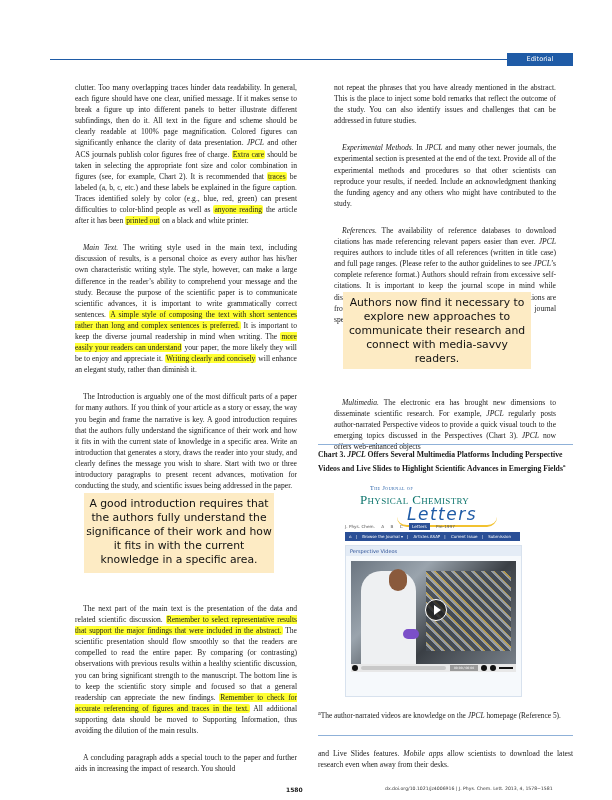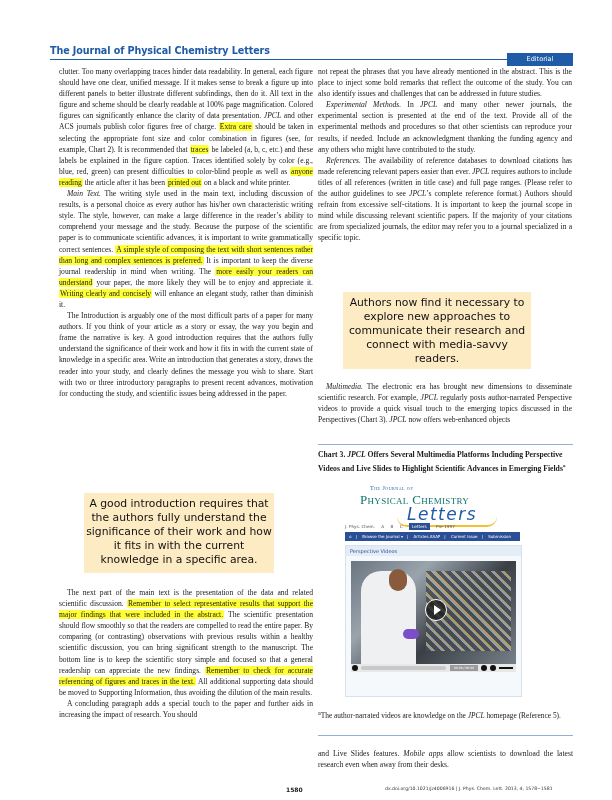--- a/index.html
+++ b/index.html
@@ -4,21 +4,21 @@
 <style>
   html, body { margin: 0; padding: 0; background: #ffffff; }
   body { width: 612px; height: 800px; position: relative; overflow: hidden; font-family: "Liberation Serif", "DejaVu Serif", serif; color: #1a1a1a; }
   .header { position: absolute; left: 50px; top: 45px; width: 523px; height: 14px; border-bottom: 1px solid #1f5ba6; }
   .journal-title { position: absolute; left: 0; top: 0; font-family: "DejaVu Sans", sans-serif; font-size: 9.6px; font-weight: bold; color: #1f5ba6; letter-spacing: -0.1px; }
   .editorial-badge { position: absolute; right: 0; top: 8px; height: 13px; width: 66px; background: #1f5ba6; color: #fff; font-family: "DejaVu Sans", sans-serif; font-size: 6.5px; text-align: center; line-height: 13px; }
 
   .col { position: absolute; width: 254px; font-size: 7.6px; line-height: 11.1px; text-align: justify; }
   .col-left { left: 59px; top: 66px; }
   .col-right { left: 318px; top: 66px; }
-  .col p { margin: 0; text-indent: 0; }
+  .col p { margin: 16px; text-indent: 0; }
   .col p.indent { text-indent: 8px; }
   .hl { background: #ffff33; border-radius: 2px; padding: 0 1px; }
   .i { font-style: italic; }
 
   .pullquote { background: #fdebc4; font-family: "DejaVu Sans", sans-serif; text-align: center; color: #111; }
   .pq-left { position: absolute; left: 84px; top: 493px; width: 190px; height: 80px; font-size: 10.8px; line-height: 14px; padding-top: 4px; box-sizing: border-box; }
   .pq-right { position: absolute; left: 343px; top: 292px; width: 188px; height: 77px; font-size: 10.8px; line-height: 14px; padding-top: 4px; box-sizing: border-box; }
 
   .chart-rule { position: absolute; left: 318px; width: 255px; height: 1px; background: #8fb1d8; }
   .chart-title { position: absolute; left: 318px; top: 449px; width: 255px; font-size: 7.7px; line-height: 11px; font-weight: bold; text-align: left; }
@@ -53,21 +53,20 @@
   .fig-caption { position: absolute; left: 318px; top: 708px; width: 255px; font-size: 7.4px; line-height: 11px; text-align: justify; }
   .after-chart { position: absolute; left: 318px; top: 748px; width: 255px; font-size: 7.6px; line-height: 11.1px; text-align: justify; }
 
   .footer-page { position: absolute; left: 286px; top: 786px; font-family: "DejaVu Sans", sans-serif; font-size: 6px; font-weight: bold; }
   .footer-doi { position: absolute; left: 385px; top: 786px; font-family: "DejaVu Sans", sans-serif; font-size: 4.6px; color: #333; white-space: nowrap; }
 </style>
 </head>
 <body>
 
 <div class="header">
-  <div class="journal-title">The Journal of Physical Chemistry Letters</div>
   <div class="editorial-badge">Editorial</div>
 </div>
 
 <div class="col col-left">
   <p><span>clutter. Too many overlapping traces hinder data readability. In general, each figure should have one clear, unified message. If it makes sense to break a figure up into different panels to better illustrate different subfindings, then do it. All text in the figure and scheme should be clearly readable at 100% page magnification. Colored figures can significantly enhance the clarity of data presentation. </span><span class="i">JPCL</span><span> and other ACS journals publish color figures free of charge. </span><span class="hl">Extra care</span><span> should be taken in selecting the appropriate font size and color combination in figures (see, for example, Chart 2). It is recommended that </span><span class="hl">traces</span><span> be labeled (a, b, c, etc.) and these labels be explained in the figure caption. Traces identified solely by color (e.g., blue, red, green) can present difficulties to color-blind people as well as </span><span class="hl">anyone reading</span><span> the article after it has been </span><span class="hl">printed out</span><span> on a black and white printer.</span></p>
   <p class="indent"><span class="i">Main Text.</span><span> The writing style used in the main text, including discussion of results, is a personal choice as every author has his/her own characteristic writing style. The style, however, can make a large difference in the reader’s ability to comprehend your message and the study. Because the purpose of the scientific paper is to communicate scientific advances, it is important to write grammatically correct sentences. </span><span class="hl">A simple style of composing the text with short sentences rather than long and complex sentences is preferred.</span><span> It is important to keep the diverse journal readership in mind when writing. The </span><span class="hl">more easily your readers can understand</span><span> your paper, the more likely they will be to enjoy and appreciate it. </span><span class="hl">Writing clearly and concisely</span><span> will enhance an elegant study, rather than diminish it.</span></p>
   <p class="indent"><span>The Introduction is arguably one of the most difficult parts of a paper for many authors. If you think of your article as a story or essay, the way you begin and frame the narrative is key. A good introduction requires that the authors fully understand the significance of their work and how it fits in with the current state of knowledge in a specific area. Write an introduction that generates a story, draws the reader into your study, and clearly defines the message you wish to share. Start with two or three introductory paragraphs to present recent advances, motivation for conducting the study, and scientific issues being addressed in the paper.</span></p>
 </div>
 
 <div class="pullquote pq-left">A good introduction requires that the authors fully understand the significance of their work and how it fits in with the current knowledge in a specific area.</div>

